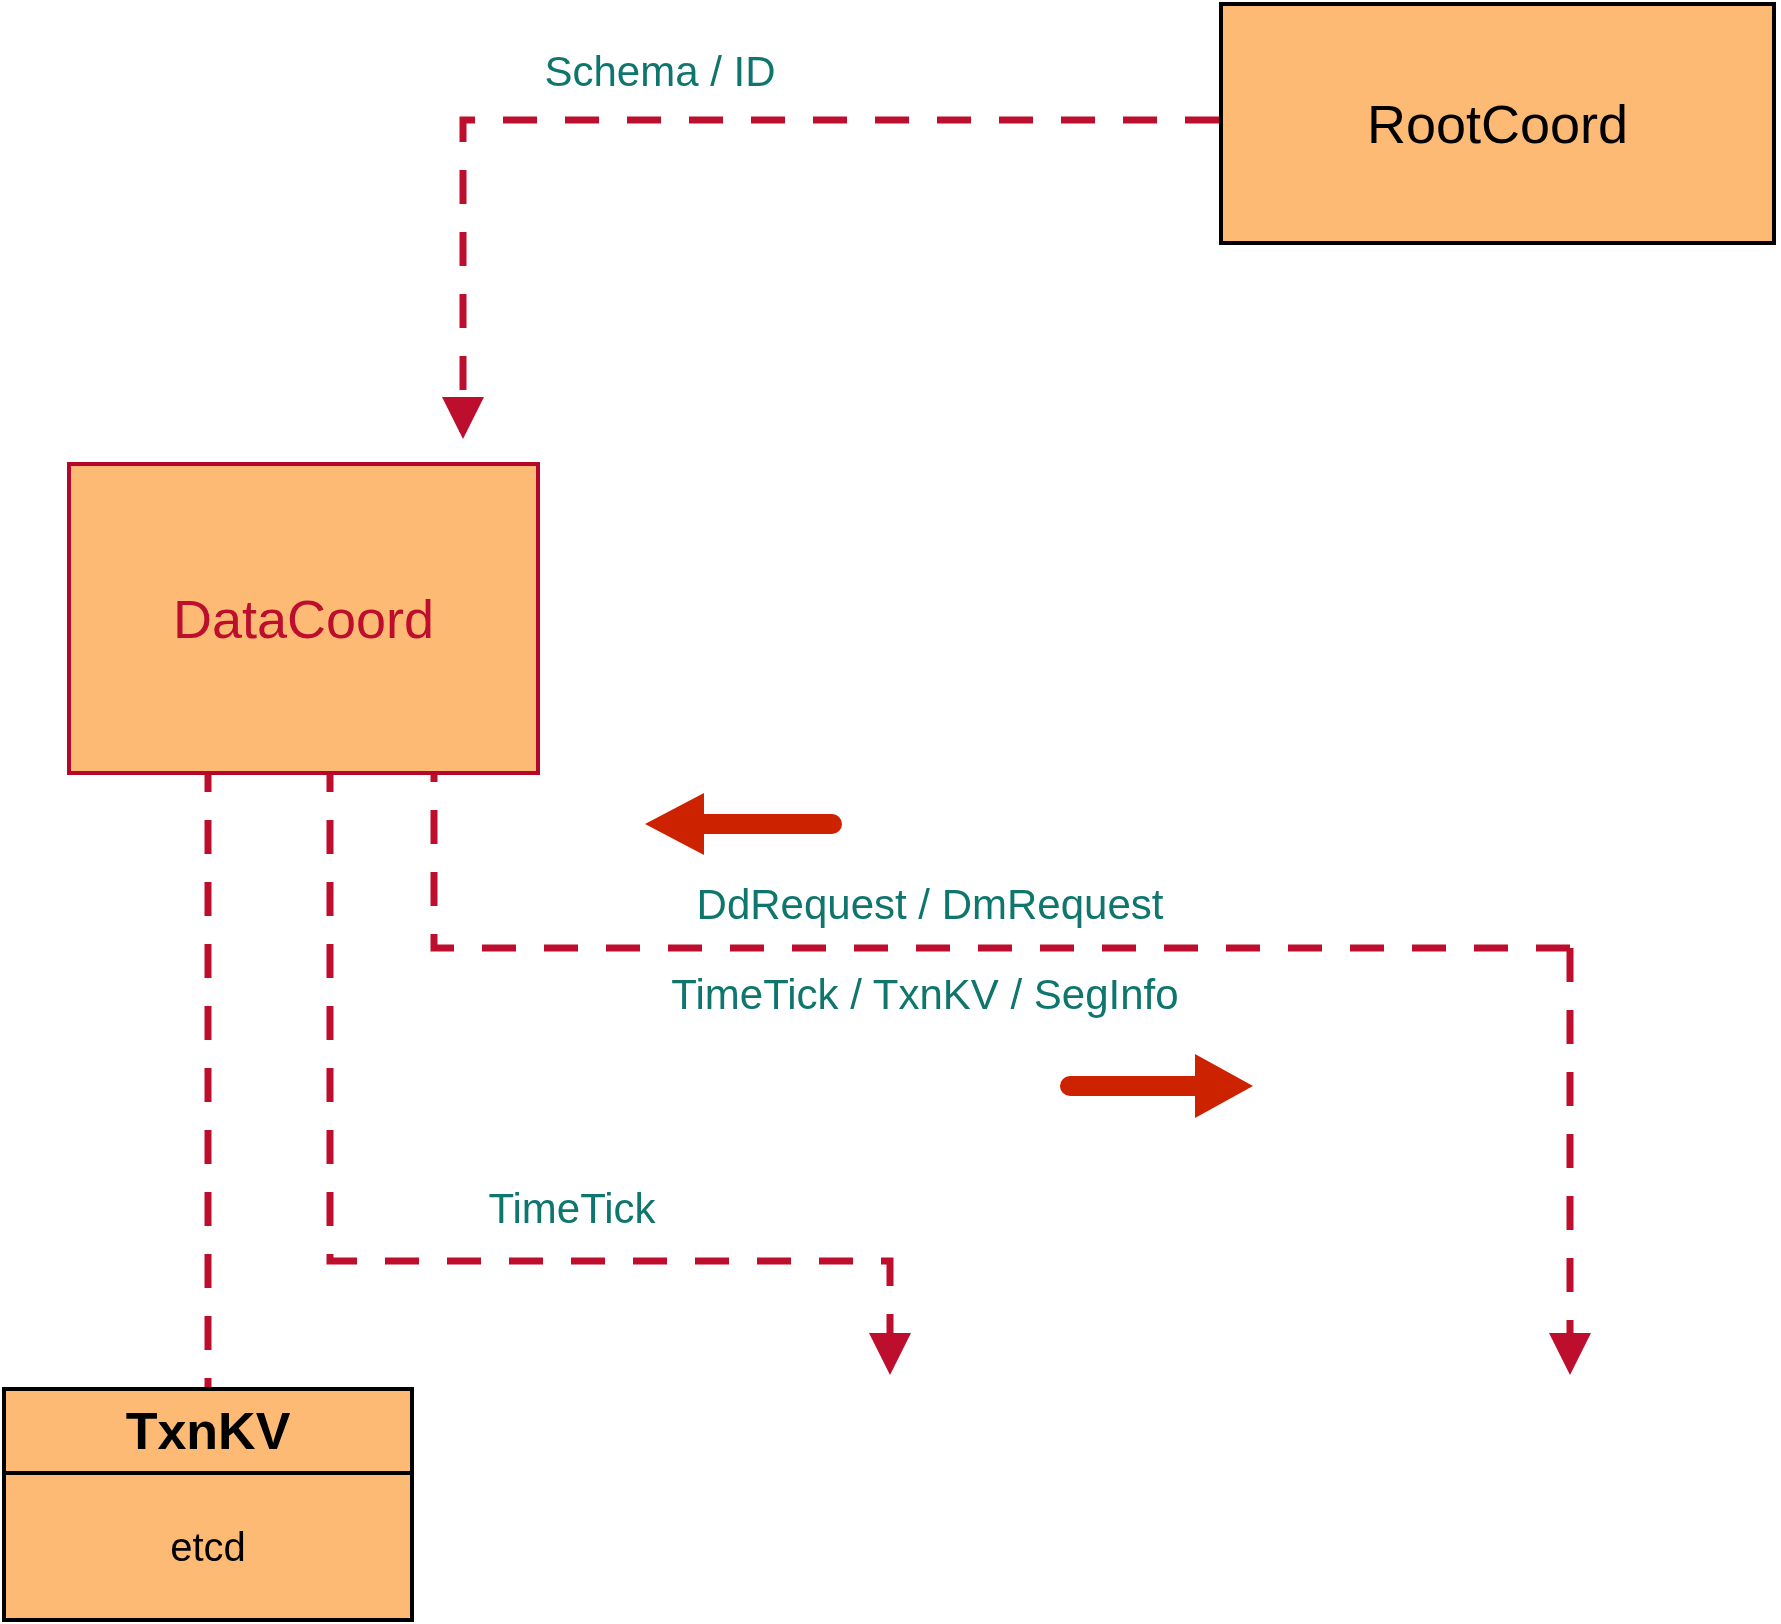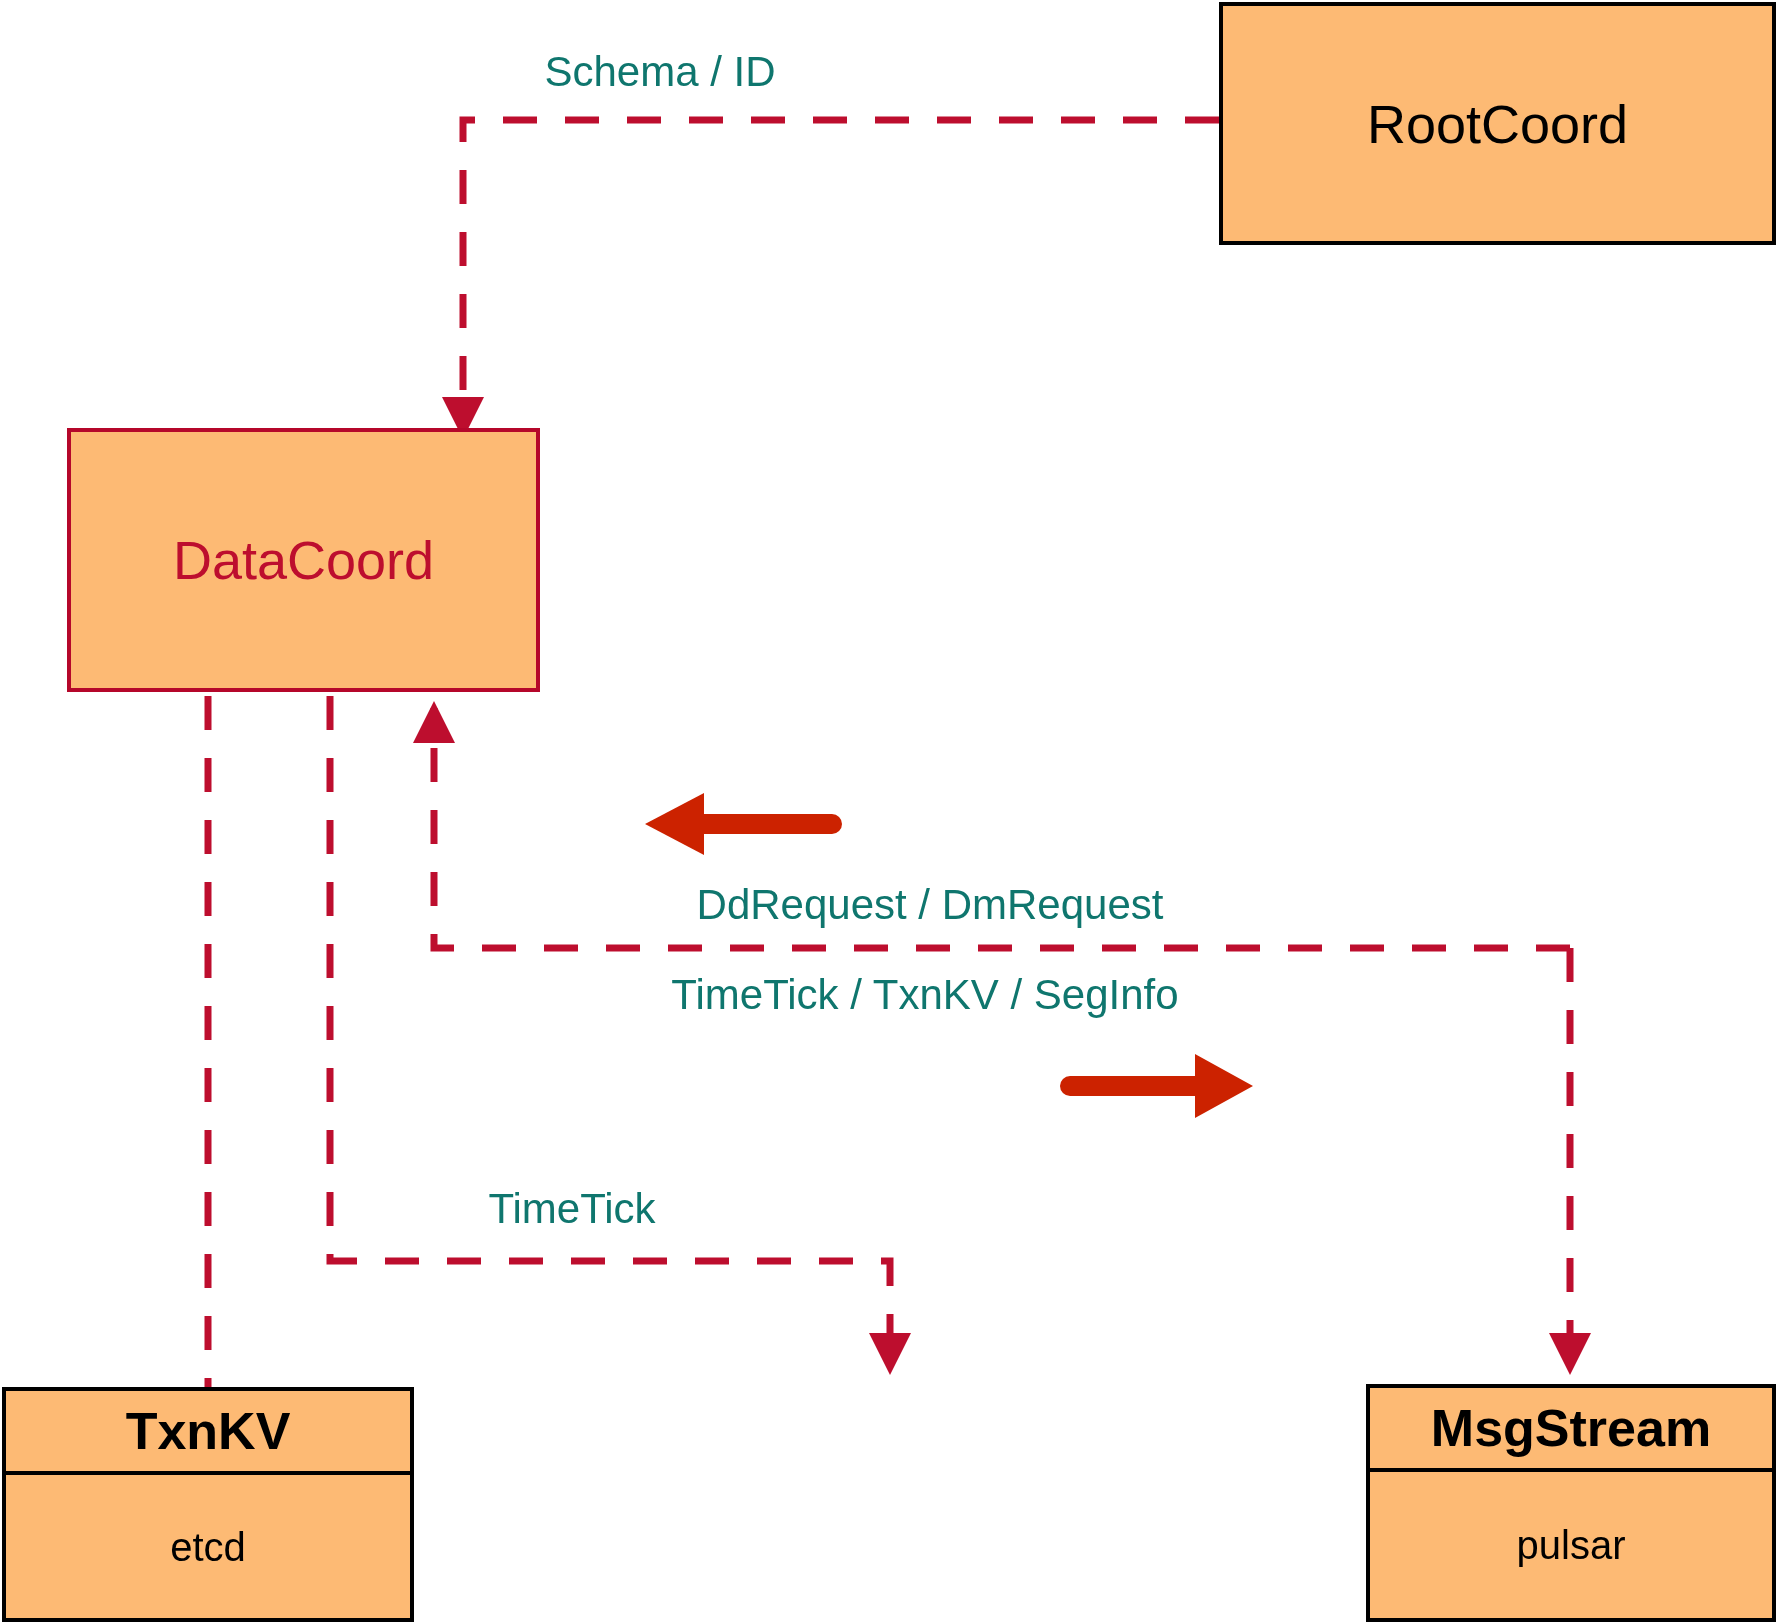--- a/index.html
+++ b/index.html
@@ -126,38 +126,32 @@
     <g>
       <line x1="1070" y1="1086" x2="1205" y2="1086" stroke="#cc2200" stroke-width="20" stroke-linecap="round"></line>
       <path d="M 1253 1086 L 1195 1054 L 1195 1118 Z" fill="#cc2200"></path>
     </g>
   </svg>
 
   <div class="node node-plain" style="left:1219px; top:2px; width:557px; height:243px;">
     <span class="node-title">RootCoord</span>
   </div>
 
-  <div class="node node-accent" style="left:67px; top:428px; width:473px; height:264px;text-align:center;">
+  <div class="node node-accent" style="left:67px; top:462px; width:473px; height:313px;text-align:center;">
     <span class="node-title">DataCoord</span>
   </div>
 
   <div class="node node-split" style="left:2px; top:1387px; width:412px; height:235px;">
     <div class="hdr">TxnKV</div>
     <div class="bdy">
       <div>etcd</div>
     </div>
   </div>
 
 
-  <div class="node node-split" style="left:1366px; top:1384px; width:410px; height:238px;">
-    <div class="hdr">MsgStream</div>
-    <div class="bdy">
-      <div>pulsar</div>
-    </div>
-  </div>
 
   <div class="edge-label" style="left:660px; top:48px;">Schema / ID</div>
 
   <div class="edge-label" style="left:930px; top:881px;">DdRequest / DmRequest</div>
 
   <div class="edge-label" style="left:925px; top:971px;">TimeTick / TxnKV / SegInfo</div>
 
   <div class="edge-label" style="left:572px; top:1185px;">TimeTick</div>
 
 </div>

